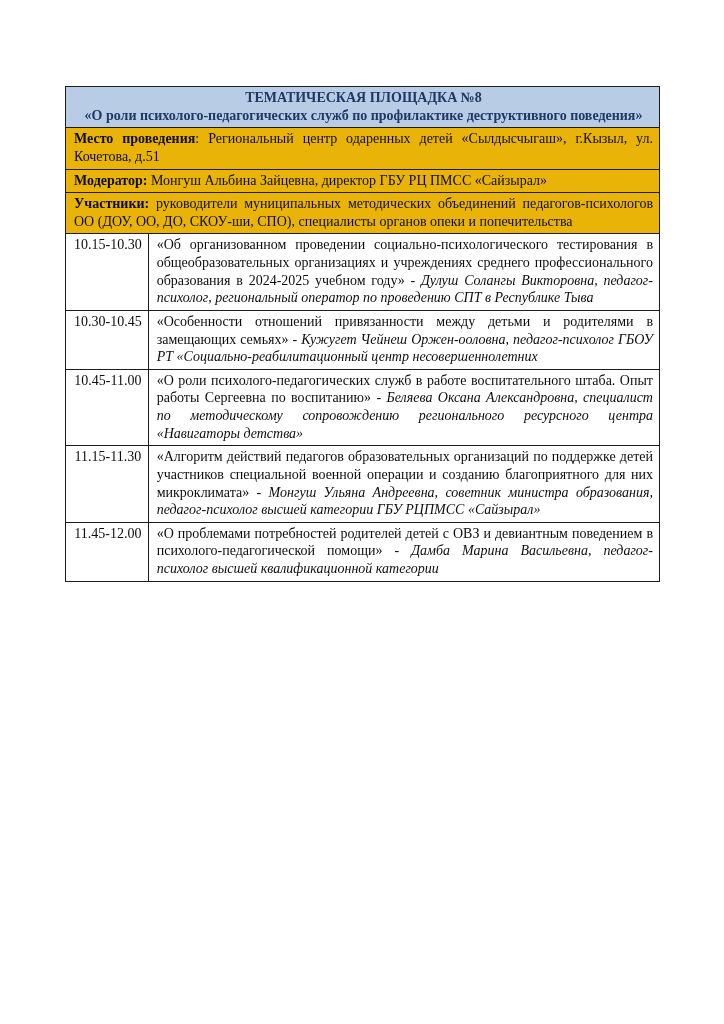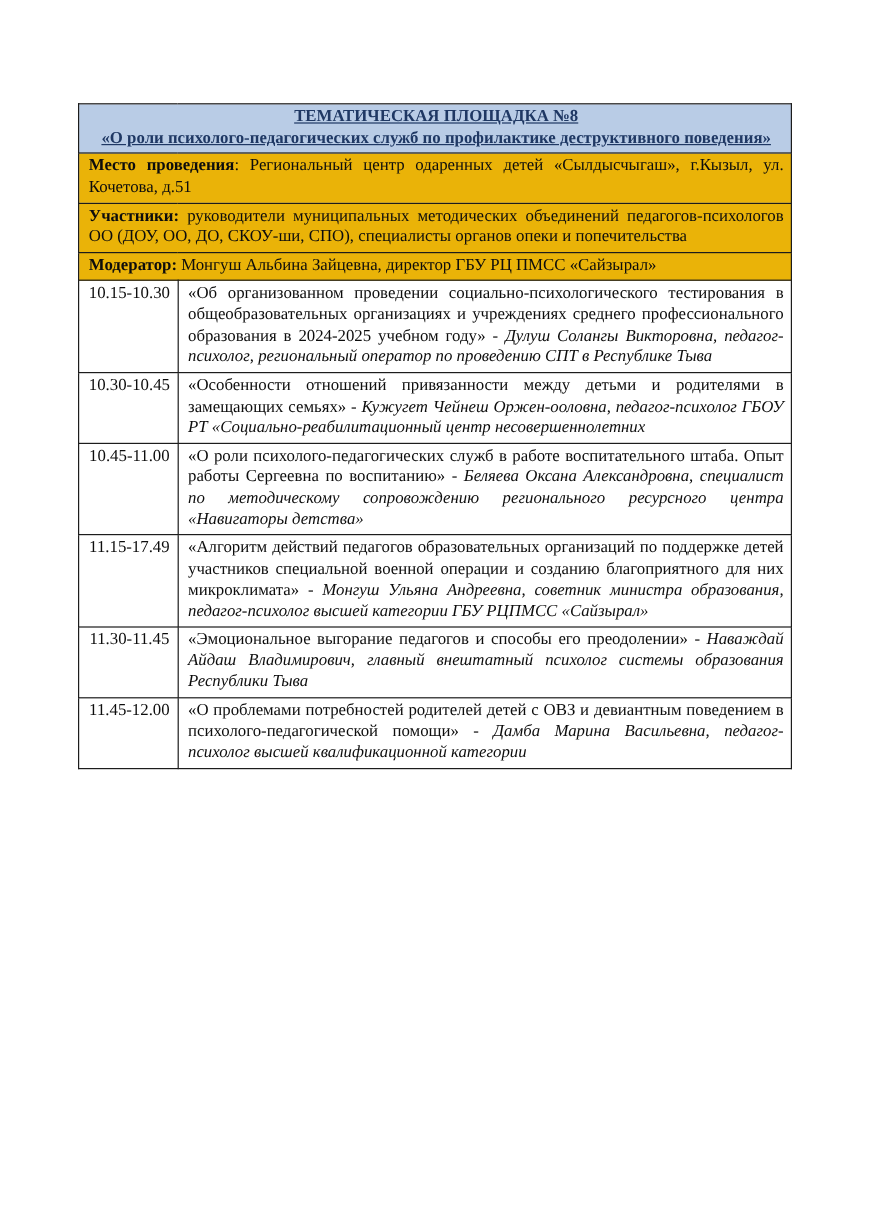--- a/index.html
+++ b/index.html
@@ -42,21 +42,20 @@
   td.hdr {
     background: #eab308;
     text-align: justify;
   }
   td.title-cell {
     background: #b9cce6;
     text-align: center;
     font-weight: bold;
     color: #1f3864;
     padding: 3px 6px 4px 6px;
-    text-decoration: underline;
   }
   .lbl { font-weight: bold; }
   .it { font-style: italic; }
 </style>
 </head>
 <body>
 
 <div class="sheet">
   <table class="program">
     <colgroup>
@@ -74,27 +73,27 @@
 
       <tr>
         <td colspan="2" class="hdr">
           <span class="lbl">Место проведения</span><span>: Региональный центр одаренных детей «Сылдысчыгаш», г.Кызыл, ул. Кочетова, д.51</span>
         </td>
       </tr>
 
 
       <tr>
         <td colspan="2" class="hdr">
-          <span class="lbl">Участники:</span><span> руководители муниципальных методических объединений педагогов-психологов ОО (ДОУ, ОО, ДО, СКОУ-ши, СПО), специалисты органов опеки и попечительства</span>
+          <span class="lbl">Модератор:</span><span> Монгуш Альбина Зайцевна, директор ГБУ РЦ ПМСС «Сайзырал»</span>
         </td>
       </tr>
 
       <tr>
         <td colspan="2" class="hdr">
-          <span class="lbl">Модератор:</span><span> Монгуш Альбина Зайцевна, директор ГБУ РЦ ПМСС «Сайзырал»</span>
+          <span class="lbl">Участники:</span><span> руководители муниципальных методических объединений педагогов-психологов ОО (ДОУ, ОО, ДО, СКОУ-ши, СПО), специалисты органов опеки и попечительства</span>
         </td>
       </tr>
 
       <tr>
         <td class="time-cell">10.15-10.30</td>
         <td class="topic-cell">
           <span>«Об организованном проведении социально-психологического тестирования в общеобразовательных организациях и учреждениях среднего профессионального образования в 2024-2025 учебном году» - </span><span class="it">Дулуш Солангы Викторовна, педагог-психолог, региональный оператор по проведению СПТ в Республике Тыва</span>
         </td>
       </tr>
       <tr>
@@ -103,29 +102,23 @@
           <span>«Особенности отношений привязанности между детьми и родителями в замещающих семьях» - </span><span class="it">Кужугет Чейнеш Оржен-ооловна, педагог-психолог ГБОУ РТ «Социально-реабилитационный центр несовершеннолетних</span>
         </td>
       </tr>
       <tr>
         <td class="time-cell">10.45-11.00</td>
         <td class="topic-cell">
           <span>«О роли психолого-педагогических служб в работе воспитательного штаба. Опыт работы Сергеевна по воспитанию» - </span><span class="it">Беляева Оксана Александровна, специалист по методическому сопровождению регионального ресурсного центра «Навигаторы детства»</span>
         </td>
       </tr>
       <tr>
-        <td class="time-cell">11.15-17.49</td>
+        <td class="time-cell">11.15-11.30</td>
         <td class="topic-cell">
           <span>«Алгоритм действий педагогов образовательных организаций по поддержке детей участников специальной военной операции и созданию благоприятного для них микроклимата» - </span><span class="it">Монгуш Ульяна Андреевна, советник министра образования, педагог-психолог высшей категории ГБУ РЦПМСС «Сайзырал»</span>
-        </td>
-      </tr>
-      <tr>
-        <td class="time-cell">11.30-11.45</td>
-        <td class="topic-cell">
-          <span>«Эмоциональное выгорание педагогов и способы его преодолении» - </span><span class="it">Наваждай Айдаш Владимирович, главный внештатный психолог системы образования Республики Тыва</span>
         </td>
       </tr>
       <tr>
         <td class="time-cell">11.45-12.00</td>
         <td class="topic-cell">
           <span>«О проблемами потребностей родителей детей с ОВЗ и девиантным поведением в психолого-педагогической помощи» - </span><span class="it">Дамба Марина Васильевна, педагог-психолог высшей квалификационной категории</span>
         </td>
       </tr>
     </tbody>
   </table>

